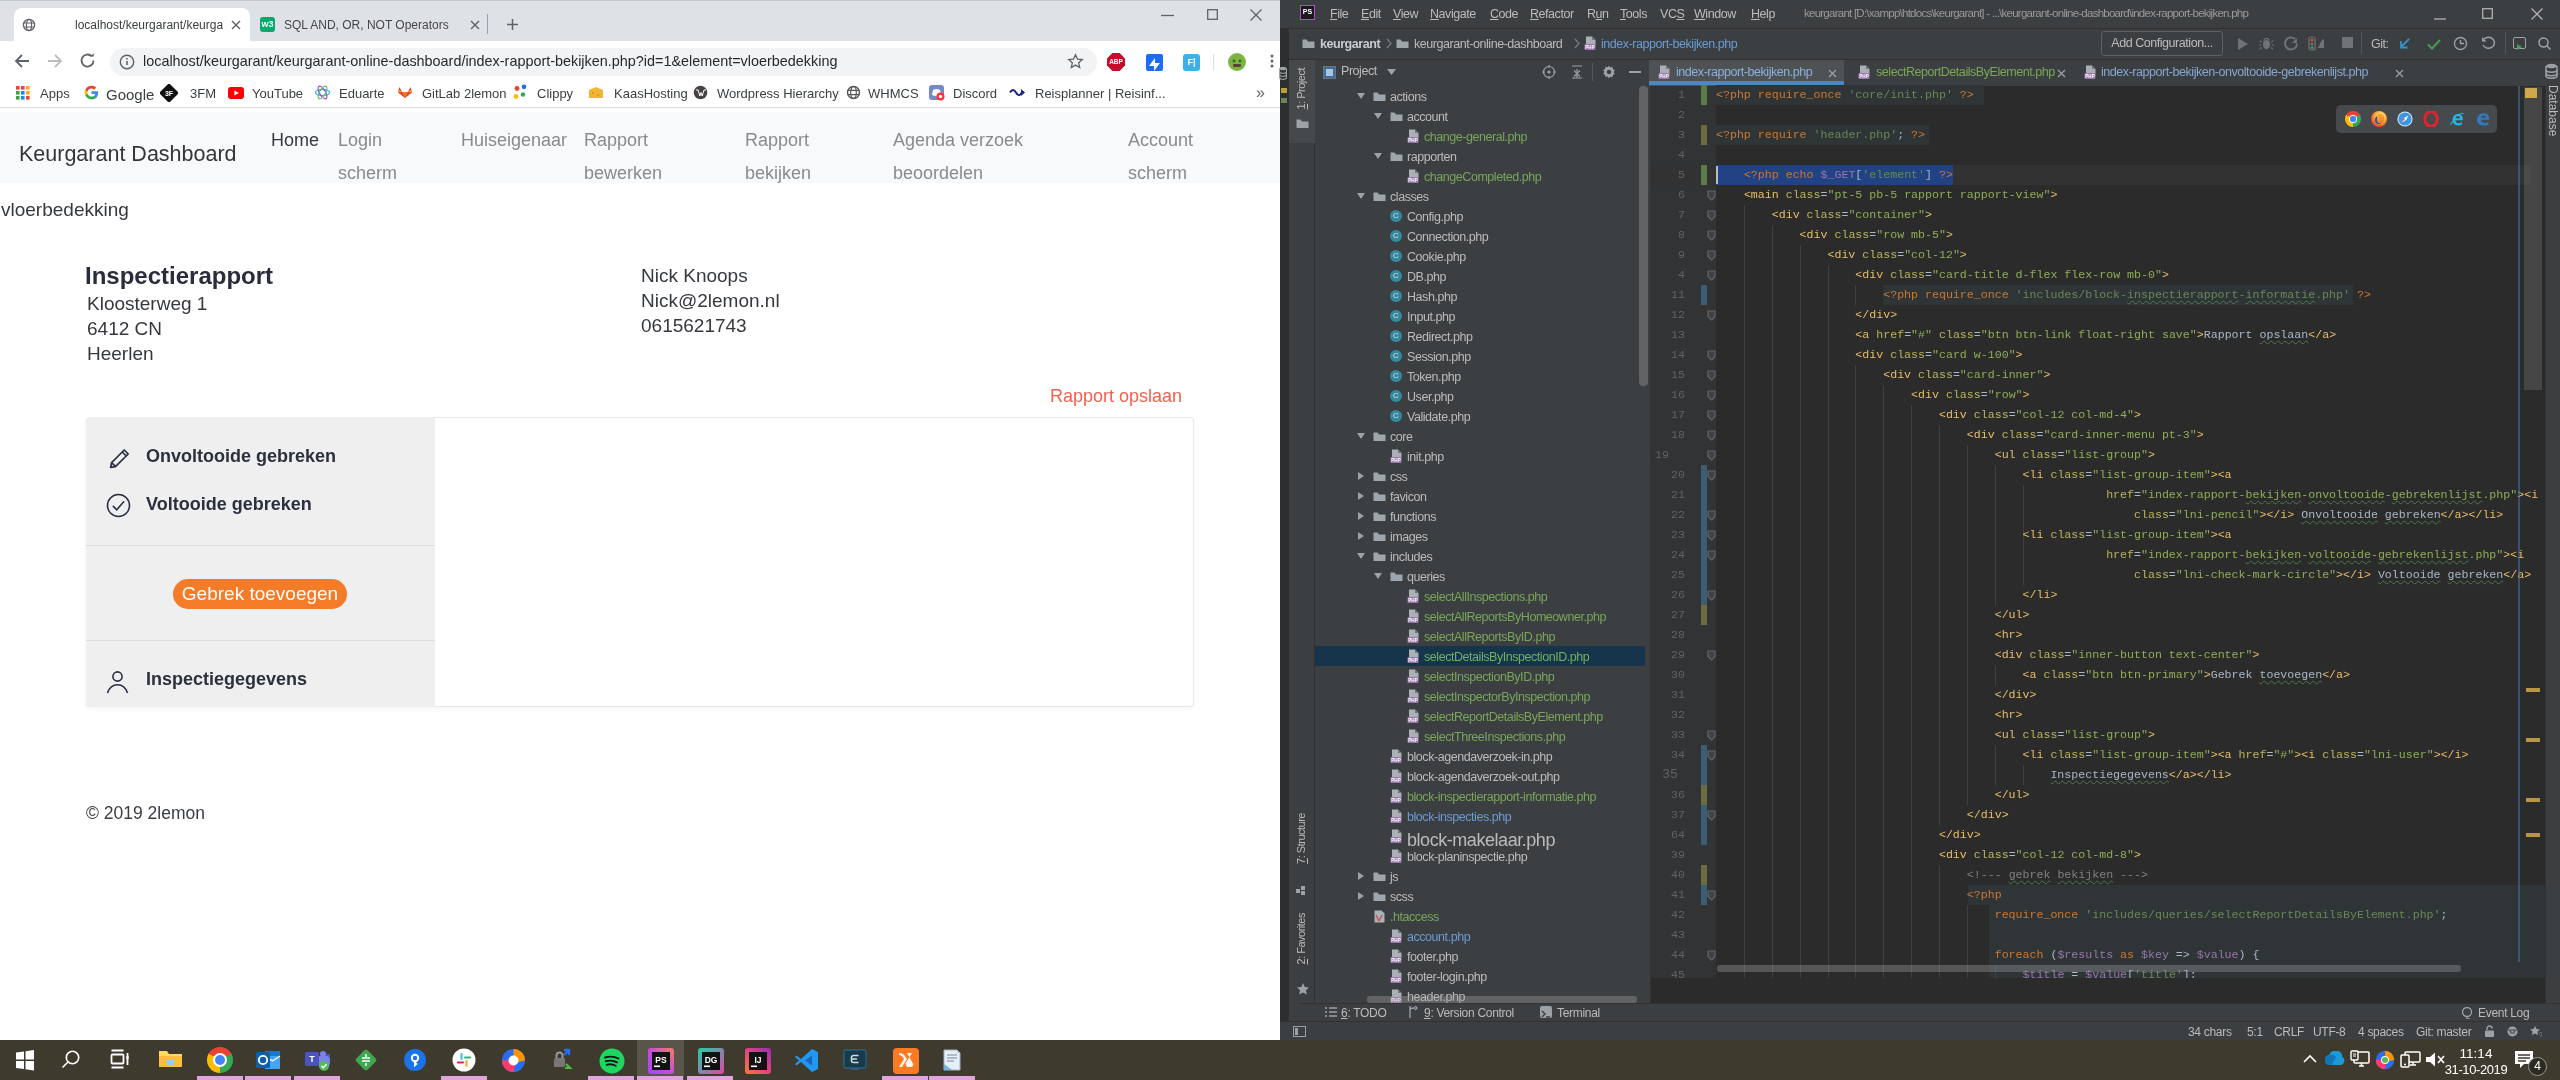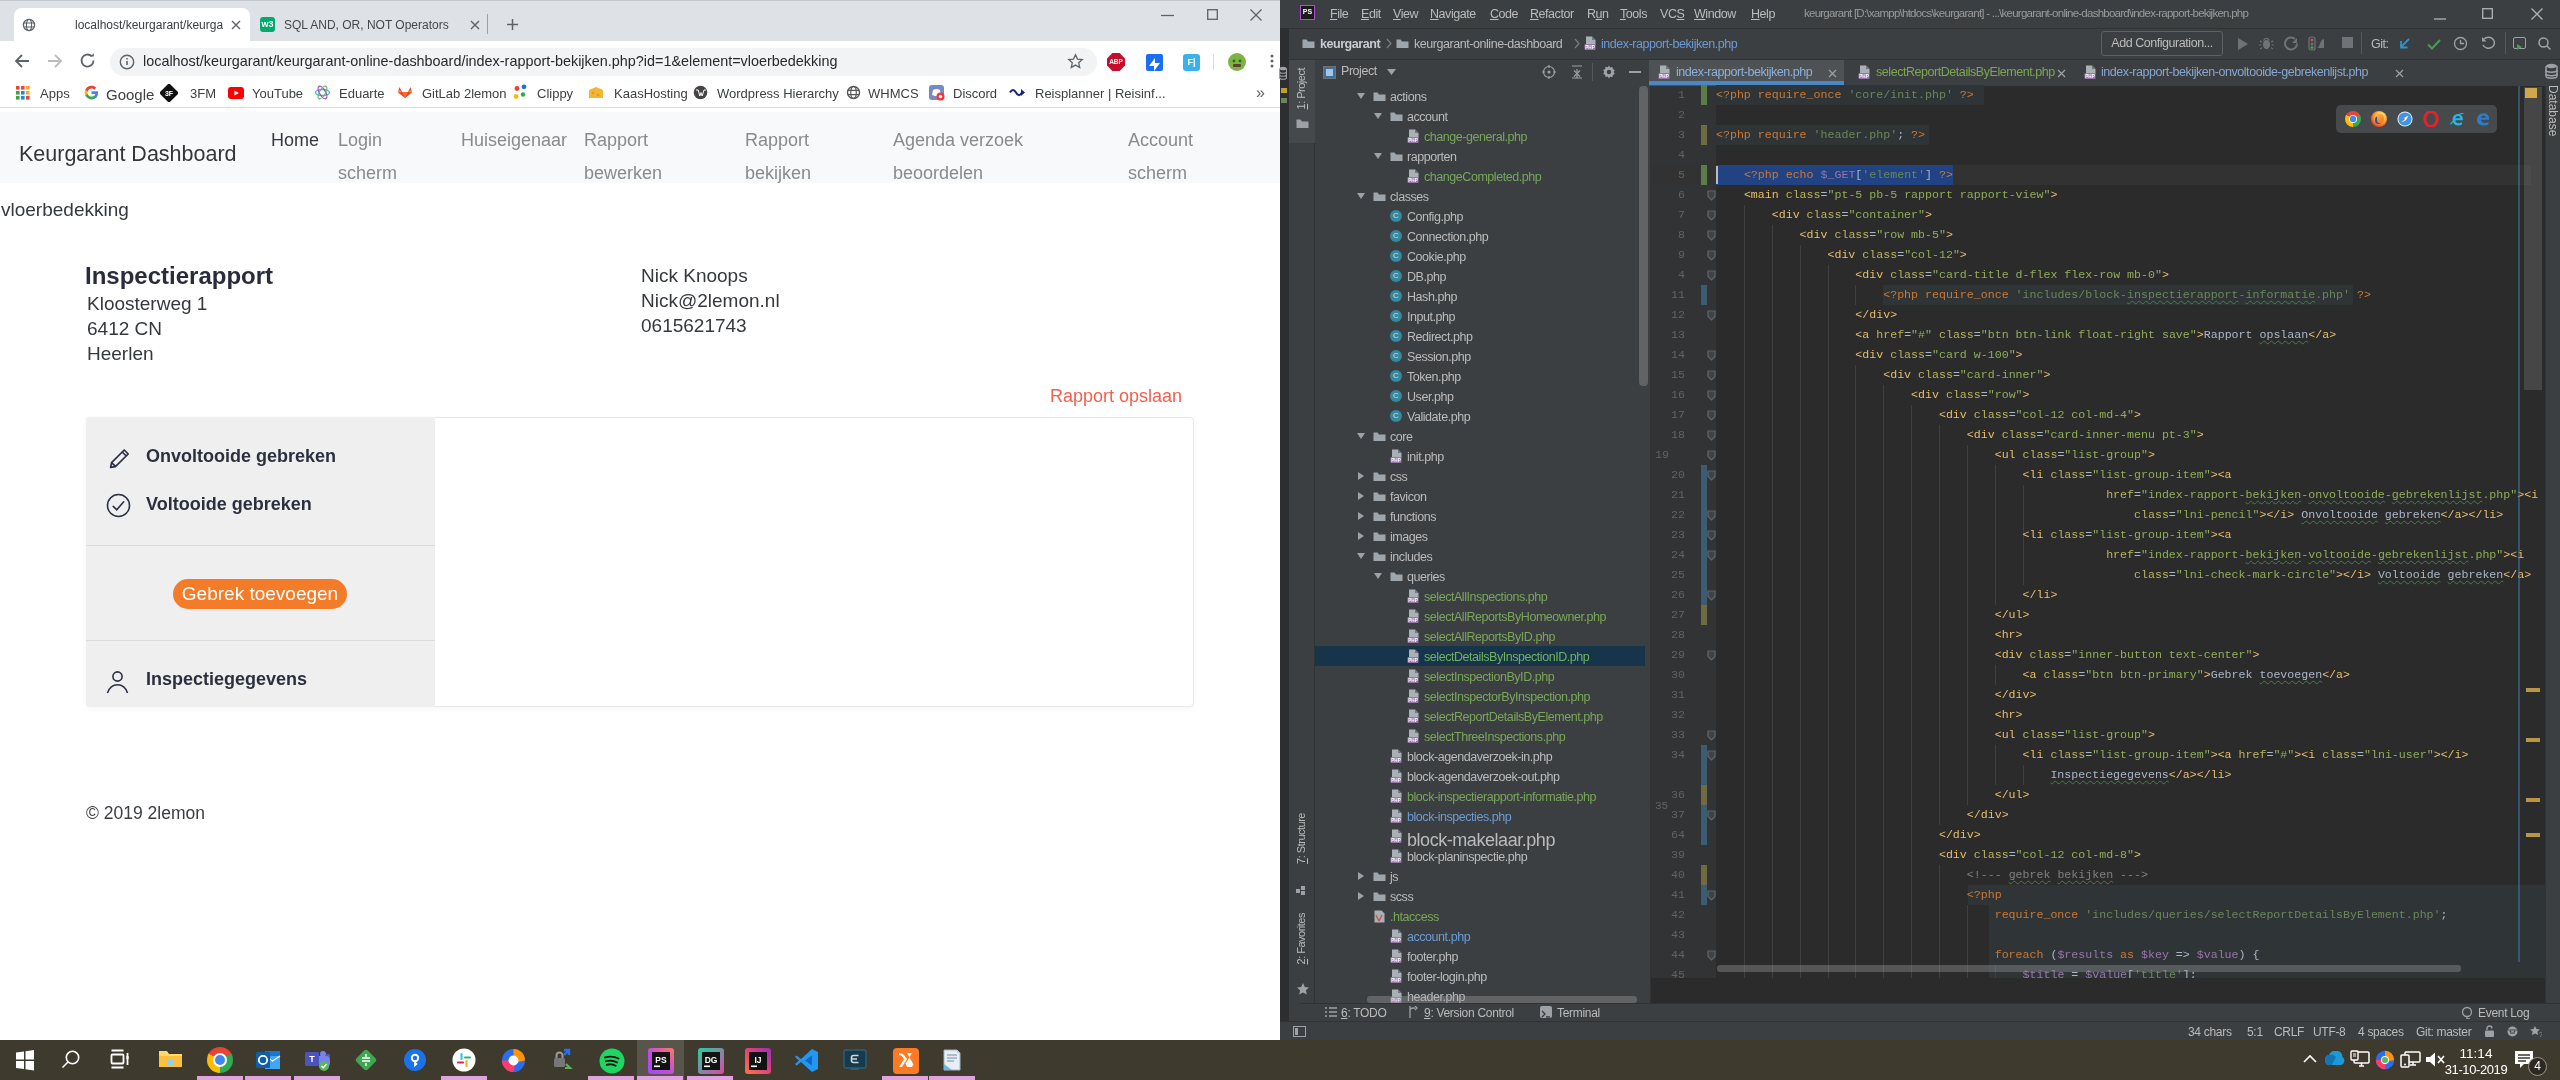--- a/index.html
+++ b/index.html
@@ -1103,21 +1103,21 @@
       <div class="a mono" style="left:1655px;top:708px;width:30px;font-size:11.62px;line-height:14px;color:#606366;text-align:right;">32</div>
       <div class="a mono" style="left:1655px;top:728px;width:30px;font-size:11.62px;line-height:14px;color:#606366;text-align:right;">33</div>
       <svg class="a" style="left:1707px;top:730px" width="9" height="11" viewBox="0 0 9 11">
         <path d="M1 1h7v5.5L4.5 10L1 6.5z" fill="#3f4244" stroke="#616569" stroke-width="1.2"></path>
       </svg>
       <div class="a mono" style="left:1655px;top:748px;width:30px;font-size:11.62px;line-height:14px;color:#606366;text-align:right;">34</div>
       <div class="a" style="left:1701px;top:745px;width:6px;height:20px;background:#3c5c74;"></div>
       <svg class="a" style="left:1707px;top:750px" width="9" height="11" viewBox="0 0 9 11">
         <path d="M1 1h7v5.5L4.5 10L1 6.5z" fill="#3f4244" stroke="#616569" stroke-width="1.2"></path>
       </svg>
-      <div class="a mono" style="left:1655px;top:768px;width:30px;font-size:11px;line-height:14px;color:#606366;text-align:left;margin-top:31px;">35</div>
+      <div class="a mono" style="left:1655px;top:768px;width:30px;font-size:13px;line-height:14px;color:#606366;text-align:center;">35</div>
       <div class="a" style="left:1701px;top:765px;width:6px;height:20px;background:#3c5c74;"></div>
       <div class="a mono" style="left:1655px;top:788px;width:30px;font-size:11.62px;line-height:14px;color:#606366;text-align:right;">36</div>
       <div class="a" style="left:1701px;top:785px;width:6px;height:20px;background:#6e6b41;"></div>
       <div class="a mono" style="left:1655px;top:808px;width:30px;font-size:11.62px;line-height:14px;color:#606366;text-align:right;">37</div>
       <div class="a" style="left:1701px;top:805px;width:6px;height:20px;background:#3c5c74;"></div>
       <svg class="a" style="left:1707px;top:810px" width="9" height="11" viewBox="0 0 9 11">
         <path d="M1 1h7v5.5L4.5 10L1 6.5z" fill="#3f4244" stroke="#616569" stroke-width="1.2"></path>
       </svg>
       <div class="a mono" style="left:1655px;top:828px;width:30px;font-size:11.62px;line-height:14px;color:#606366;text-align:right;">64</div>
       <div class="a" style="left:1701px;top:825px;width:6px;height:20px;background:#3c5c74;"></div>

